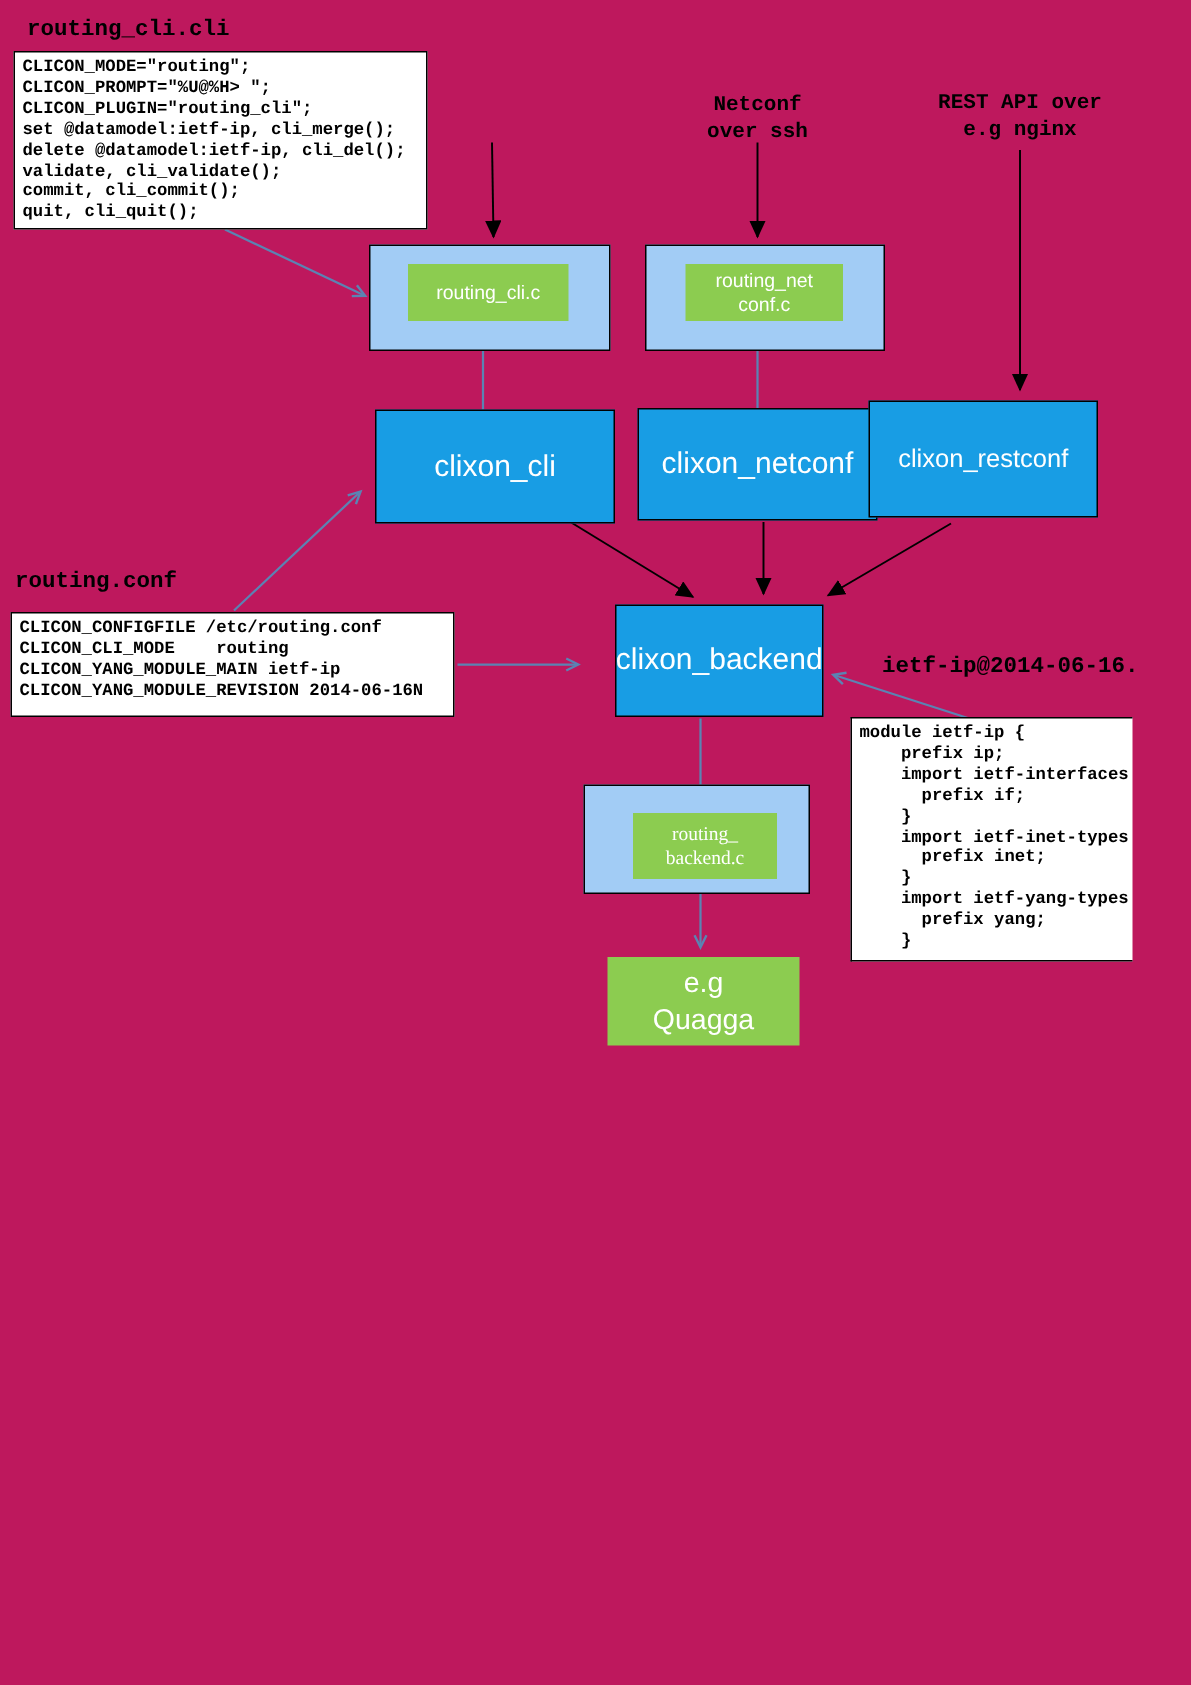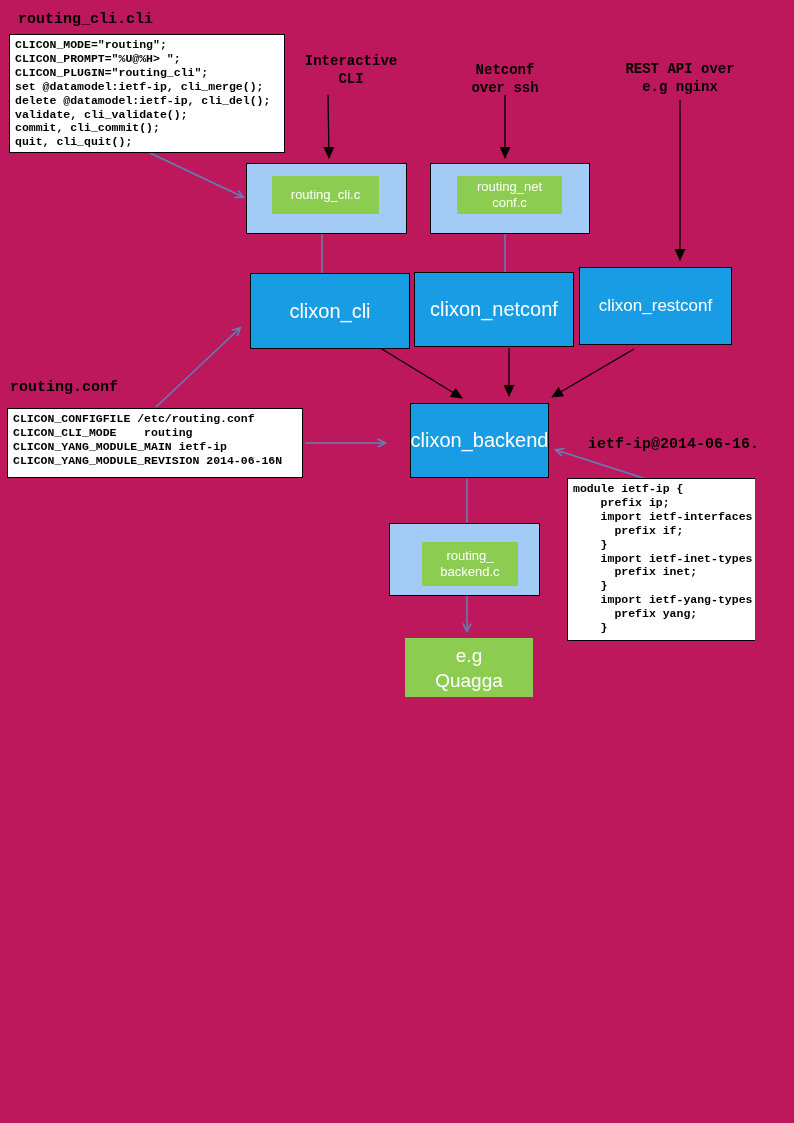--- a/index.html
+++ b/index.html
@@ -58,37 +58,35 @@
   <div class="file-title" style="left:18px;top:11px;">routing_cli.cli</div>
   <div class="code-box" style="left:9px;top:34px;width:276px;height:119px;">CLICON_MODE="routing";
 CLICON_PROMPT="%U@%H&gt; ";
 CLICON_PLUGIN="routing_cli";
 set @datamodel:ietf-ip, cli_merge();
 delete @datamodel:ietf-ip, cli_del();
 validate, cli_validate();
 commit, cli_commit();
 quit, cli_quit();</div>
 
-  <div class="annot" style="left:292px;top:52px;width:118px;">Interactive
-CLI</div>
   <div class="annot" style="left:446px;top:61px;width:118px;">Netconf
 over ssh</div>
   <div class="annot" style="left:612px;top:60px;width:136px;">REST API over
 e.g nginx</div>
 
   <div class="plugin-box" style="left:246px;top:163px;width:161px;height:71px;">
     <div class="green-box" style="left:25px;top:12px;width:107px;height:38px;">routing_cli.c</div>
   </div>
   <div class="plugin-box" style="left:430px;top:163px;width:160px;height:71px;">
     <div class="green-box" style="left:26px;top:12px;width:105px;height:38px;text-align:center;">routing_net
 conf.c</div>
   </div>
 
   <div class="node-box" style="left:250px;top:273px;width:160px;height:76px;">clixon_cli</div>
-  <div class="node-box" style="left:414px;top:272px;width:160px;height:75px;">clixon_netconf</div>
+  <div class="node-box" style="left:425px;top:272px;width:160px;height:75px;">clixon_netconf</div>
   <div class="node-box" style="left:579px;top:267px;width:153px;height:78px;font-size:17px;">clixon_restconf</div>
 
   <div class="file-title" style="left:10px;top:379px;">routing.conf</div>
   <div class="code-box" style="left:7px;top:408px;width:296px;height:70px;">CLICON_CONFIGFILE /etc/routing.conf
 CLICON_CLI_MODE    routing
 CLICON_YANG_MODULE_MAIN ietf-ip
 CLICON_YANG_MODULE_REVISION 2014-06-16N</div>
 
   <div class="node-box" style="left:390px;top:403px;width:139px;height:75px;margin-left:20px;">clixon_backend</div>
 
@@ -98,21 +96,21 @@
     import ietf-interfaces {
       prefix if;
     }
     import ietf-inet-types {
       prefix inet;
     }
     import ietf-yang-types {
       prefix yang;
     }</div>
 
-  <div class="plugin-box" style="left:389px;top:523px;width:151px;height:73px;">
+  <div class="plugin-box" style="left:389px;top:523px;width:151px;height:73px;font-family:Liberation Serif, serif;">
     <div class="green-box" style="left:32px;top:18px;width:96px;height:44px;">routing_
 backend.c</div>
   </div>
 
   <div class="green-box" style="left:405px;top:638px;width:128px;height:59px;font-size:19px;line-height:25px;">e.g
 Quagga</div>
 
 </div>
 
 </body></html>

